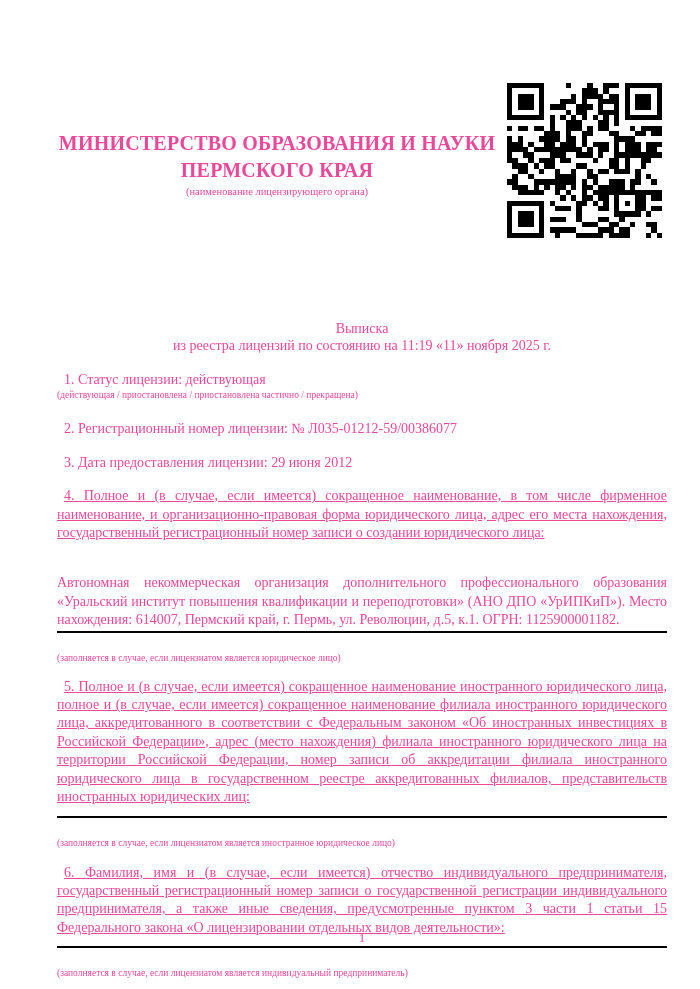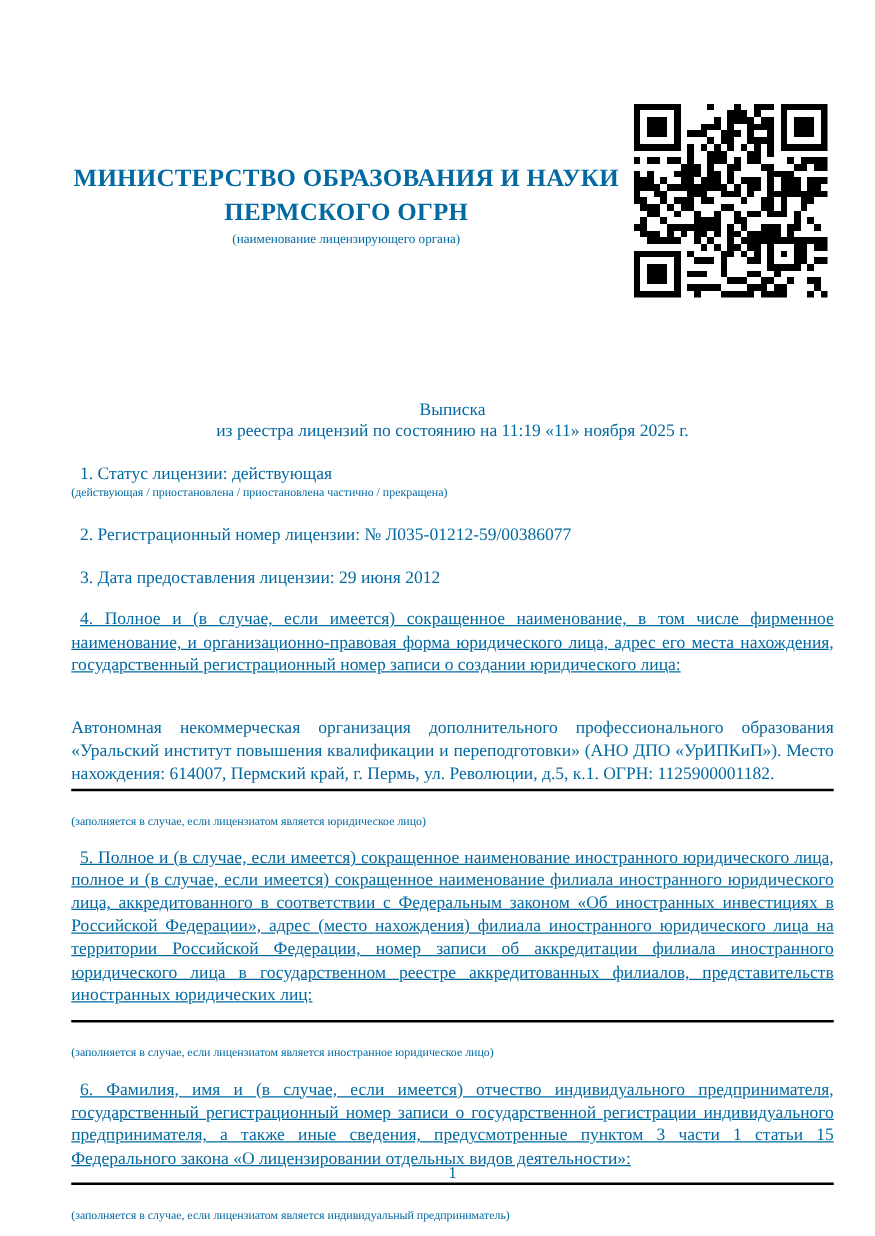--- a/index.html
+++ b/index.html
@@ -3,21 +3,21 @@
 <meta charset="utf-8">
 <style>
   * { margin: 0; padding: 0; box-sizing: border-box; }
   html, body { background: #ffffff; }
   .page {
     position: relative;
     width: 700px;
     height: 989px;
     margin: 0 auto;
     background: #ffffff;
-    color: #0369a1;
+    color: #ec4899;
     font-family: "Liberation Serif", "DejaVu Serif", serif;
     font-size: 14px;
     overflow: hidden;
     padding-left: 25px;
   }
   
   .authority {
     position: absolute;
     left: 277px;
     top: 130px;
@@ -80,21 +80,21 @@
 </style>
 </head>
 <body>
 
 <div class="page">
 
   <header>
     <div class="authority">
       <div class="authority-name">
         <div>МИНИСТЕРСТВО ОБРАЗОВАНИЯ И НАУКИ</div>
-        <div>ПЕРМСКОГО ОГРН</div>
+        <div>ПЕРМСКОГО КРАЯ</div>
       </div>
       <div class="authority-caption">(наименование лицензирующего органа)</div>
     </div>
     <svg id="qr" class="qr" viewBox="0 0 29 29" fill="#000000">
         <rect x="0" y="0" width="1" height="1"></rect>
         <rect x="1" y="0" width="1" height="1"></rect>
         <rect x="2" y="0" width="1" height="1"></rect>
         <rect x="3" y="0" width="1" height="1"></rect>
         <rect x="4" y="0" width="1" height="1"></rect>
         <rect x="5" y="0" width="1" height="1"></rect>

